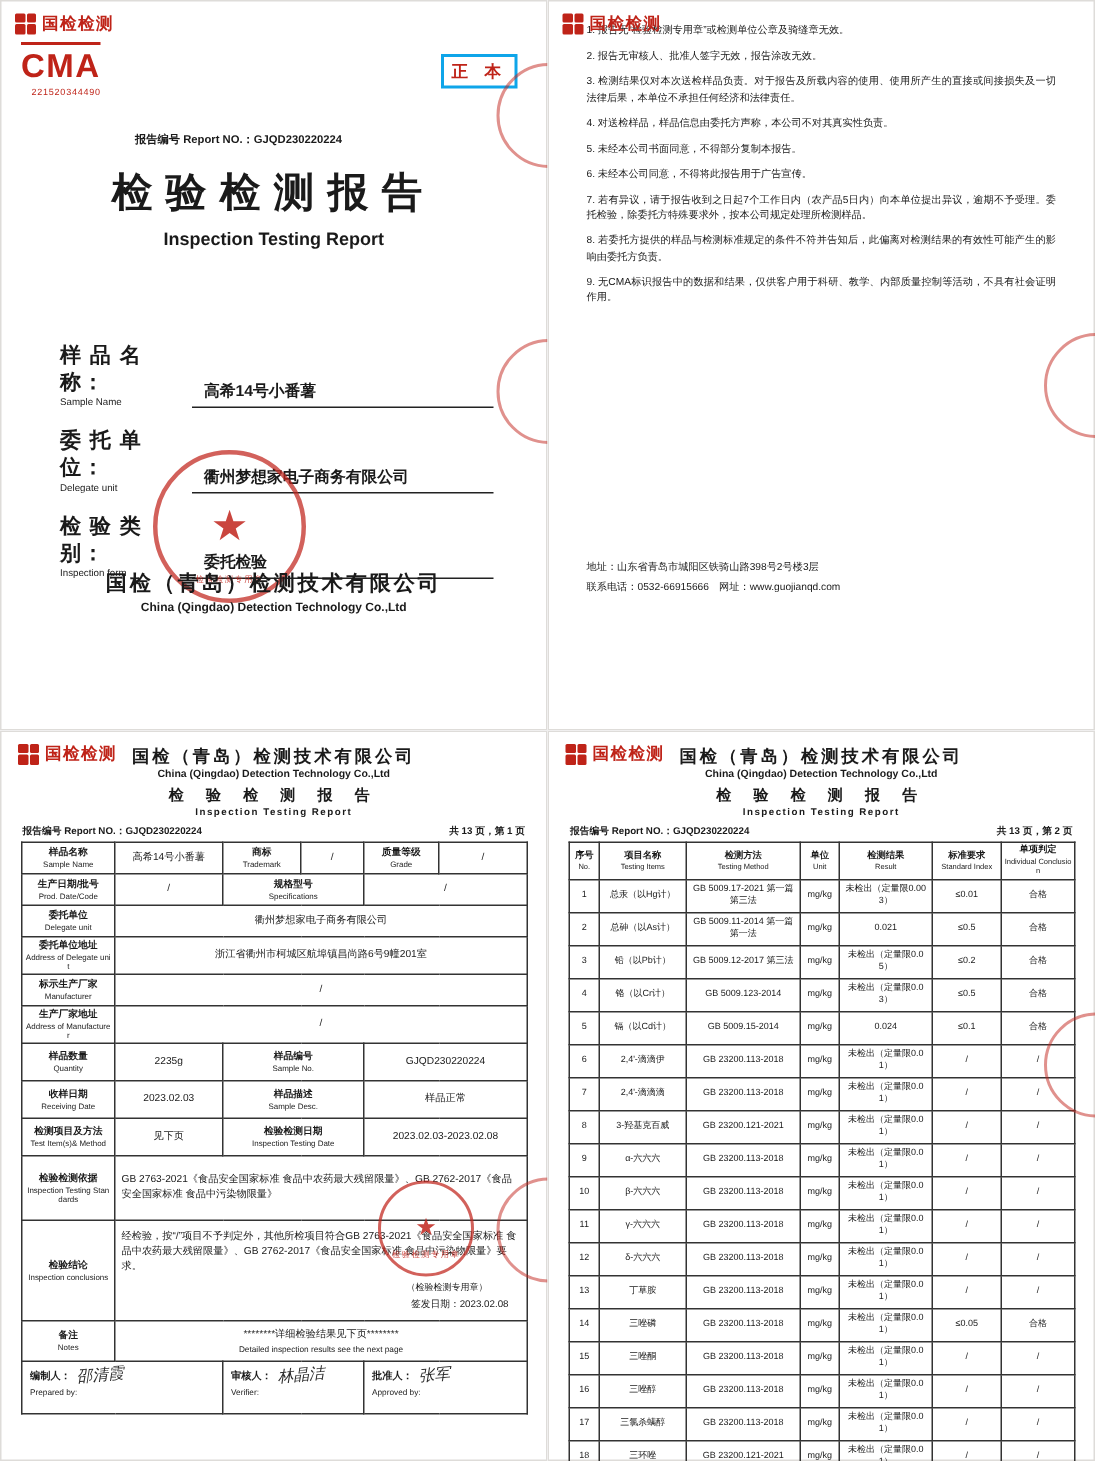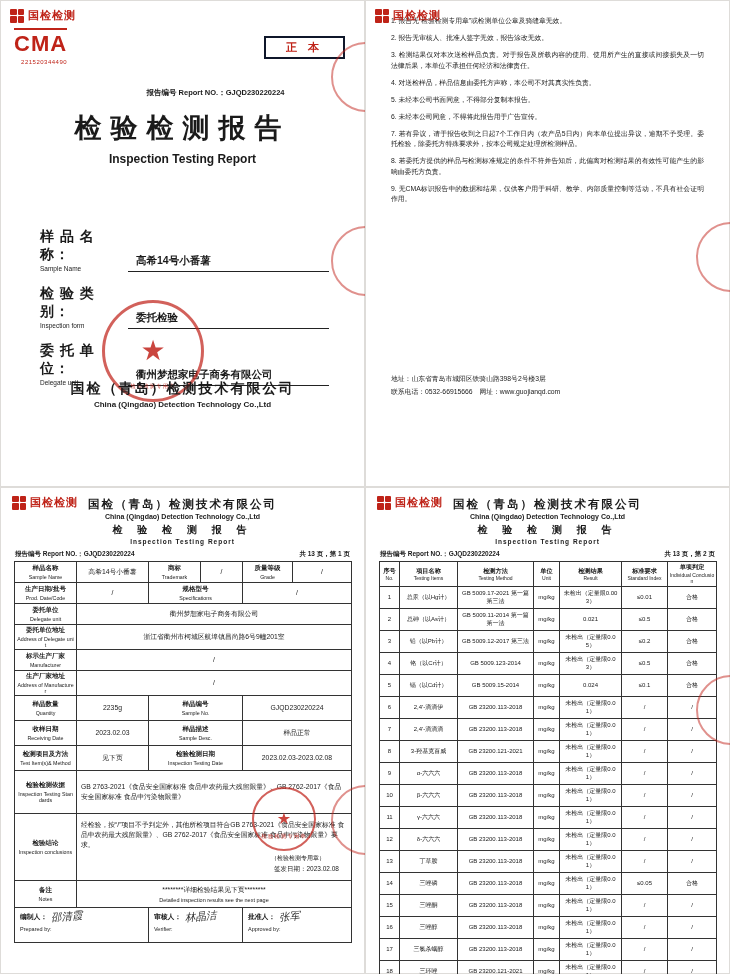--- a/index.html
+++ b/index.html
@@ -13,22 +13,22 @@
   .logo-text{color:#bf2318;font-weight:bold;font-size:11px;letter-spacing:1px;white-space:nowrap;}
   
   .stamp{position:absolute;border-radius:50%;border:3px solid rgba(193,36,28,.72);display:flex;align-items:center;justify-content:center;flex-direction:column;color:rgba(193,36,28,.85);pointer-events:none;}
   .stamp .star{line-height:1;}
   .stamp .stxt{position:absolute;bottom:9px;left:0;right:0;text-align:center;font-size:5.5px;letter-spacing:1px;}
   .edge-stamp{position:absolute;right:-36px;width:66px;height:66px;border:2.5px solid rgba(193,36,28,.5);border-radius:50%;pointer-events:none;}
   
   .cma{position:absolute;top:28px;left:14px;color:#bf2318;text-align:right;}
   .cma-letters{font-size:22px;font-weight:bold;letter-spacing:1px;border-top:2px solid #bf2318;padding-top:1px;}
   .cma-code{font-size:6px;margin-top:2px;letter-spacing:.5px;}
-  .original-box{position:absolute;top:36px;right:20px;border:2px solid #0f172a;color:#bf2318;font-size:11px;font-weight:bold;padding:2px 20px;letter-spacing:4px;background:rgba(255,255,255,.6);}
-  .p1-repno{position:absolute;top:88px;left:90px;right:24px;text-align:center;font-size:7.5px;font-weight:bold;}
+  .original-box{position:absolute;top:36px;right:20px;border:2px solid #0ea5e9;color:#bf2318;font-size:11px;font-weight:bold;padding:2px 5px;letter-spacing:4px;background:rgba(255,255,255,.6);}
+  .p1-repno{position:absolute;top:88px;left:90px;right:24px;text-align:left;font-size:7.5px;font-weight:bold;}
   .p1-title{position:absolute;top:110px;left:0;right:0;margin:0;text-align:center;font-size:27px;font-weight:bold;letter-spacing:9px;}
   .p1-title-en{position:absolute;top:152px;left:0;right:0;text-align:center;font-size:12px;font-weight:bold;}
   .p1-fields{position:absolute;top:228px;left:40px;right:36px;}
   .field{display:flex;align-items:flex-end;margin-bottom:13px;}
   .f-lab{width:88px;flex:0 0 auto;}
   .f-cn{font-size:14px;font-weight:bold;letter-spacing:1px;}
   .f-en{font-size:6.5px;color:#222;margin-top:1px;}
   .f-val{flex:1;border-bottom:1.5px solid #222;font-size:10.5px;font-weight:bold;padding:0 4px 3px 8px;}
   .p1-stamp{top:300px;left:102px;width:96px;height:96px;}
   .p1-stamp .star{font-size:28px;}
@@ -107,31 +107,31 @@
     <div class="p1-fields">
         <div class="field">
        <div class="f-lab">
          <div class="f-cn">样 品 名 称：</div>
          <div class="f-en">Sample Name</div>
        </div>
        <div class="f-val">高希14号小番薯</div>
      </div>
         <div class="field">
        <div class="f-lab">
+         <div class="f-cn">委 托 单 位：</div>
+         <div class="f-en">Delegate unit</div>
+       </div>
+       <div class="f-val">衢州梦想家电子商务有限公司</div>
+     </div>
+        <div class="field">
+       <div class="f-lab">
          <div class="f-cn">检 验 类 别：</div>
          <div class="f-en">Inspection form</div>
        </div>
        <div class="f-val">委托检验</div>
-     </div>
-        <div class="field">
-       <div class="f-lab">
-         <div class="f-cn">委 托 单 位：</div>
-         <div class="f-en">Delegate unit</div>
-       </div>
-       <div class="f-val">衢州梦想家电子商务有限公司</div>
      </div>
       </div>
     <div class="stamp p1-stamp">
       <span class="star">★</span>
       <span class="stxt">检验检测专用章</span>
     </div>
     <div class="p1-company">国检（青岛）检测技术有限公司</div>
     <div class="p1-company-en">China (Qingdao) Detection Technology Co.,Ltd</div>
     <div class="edge-stamp" style="top:42px"></div>
     <div class="edge-stamp" style="top:226px"></div>

